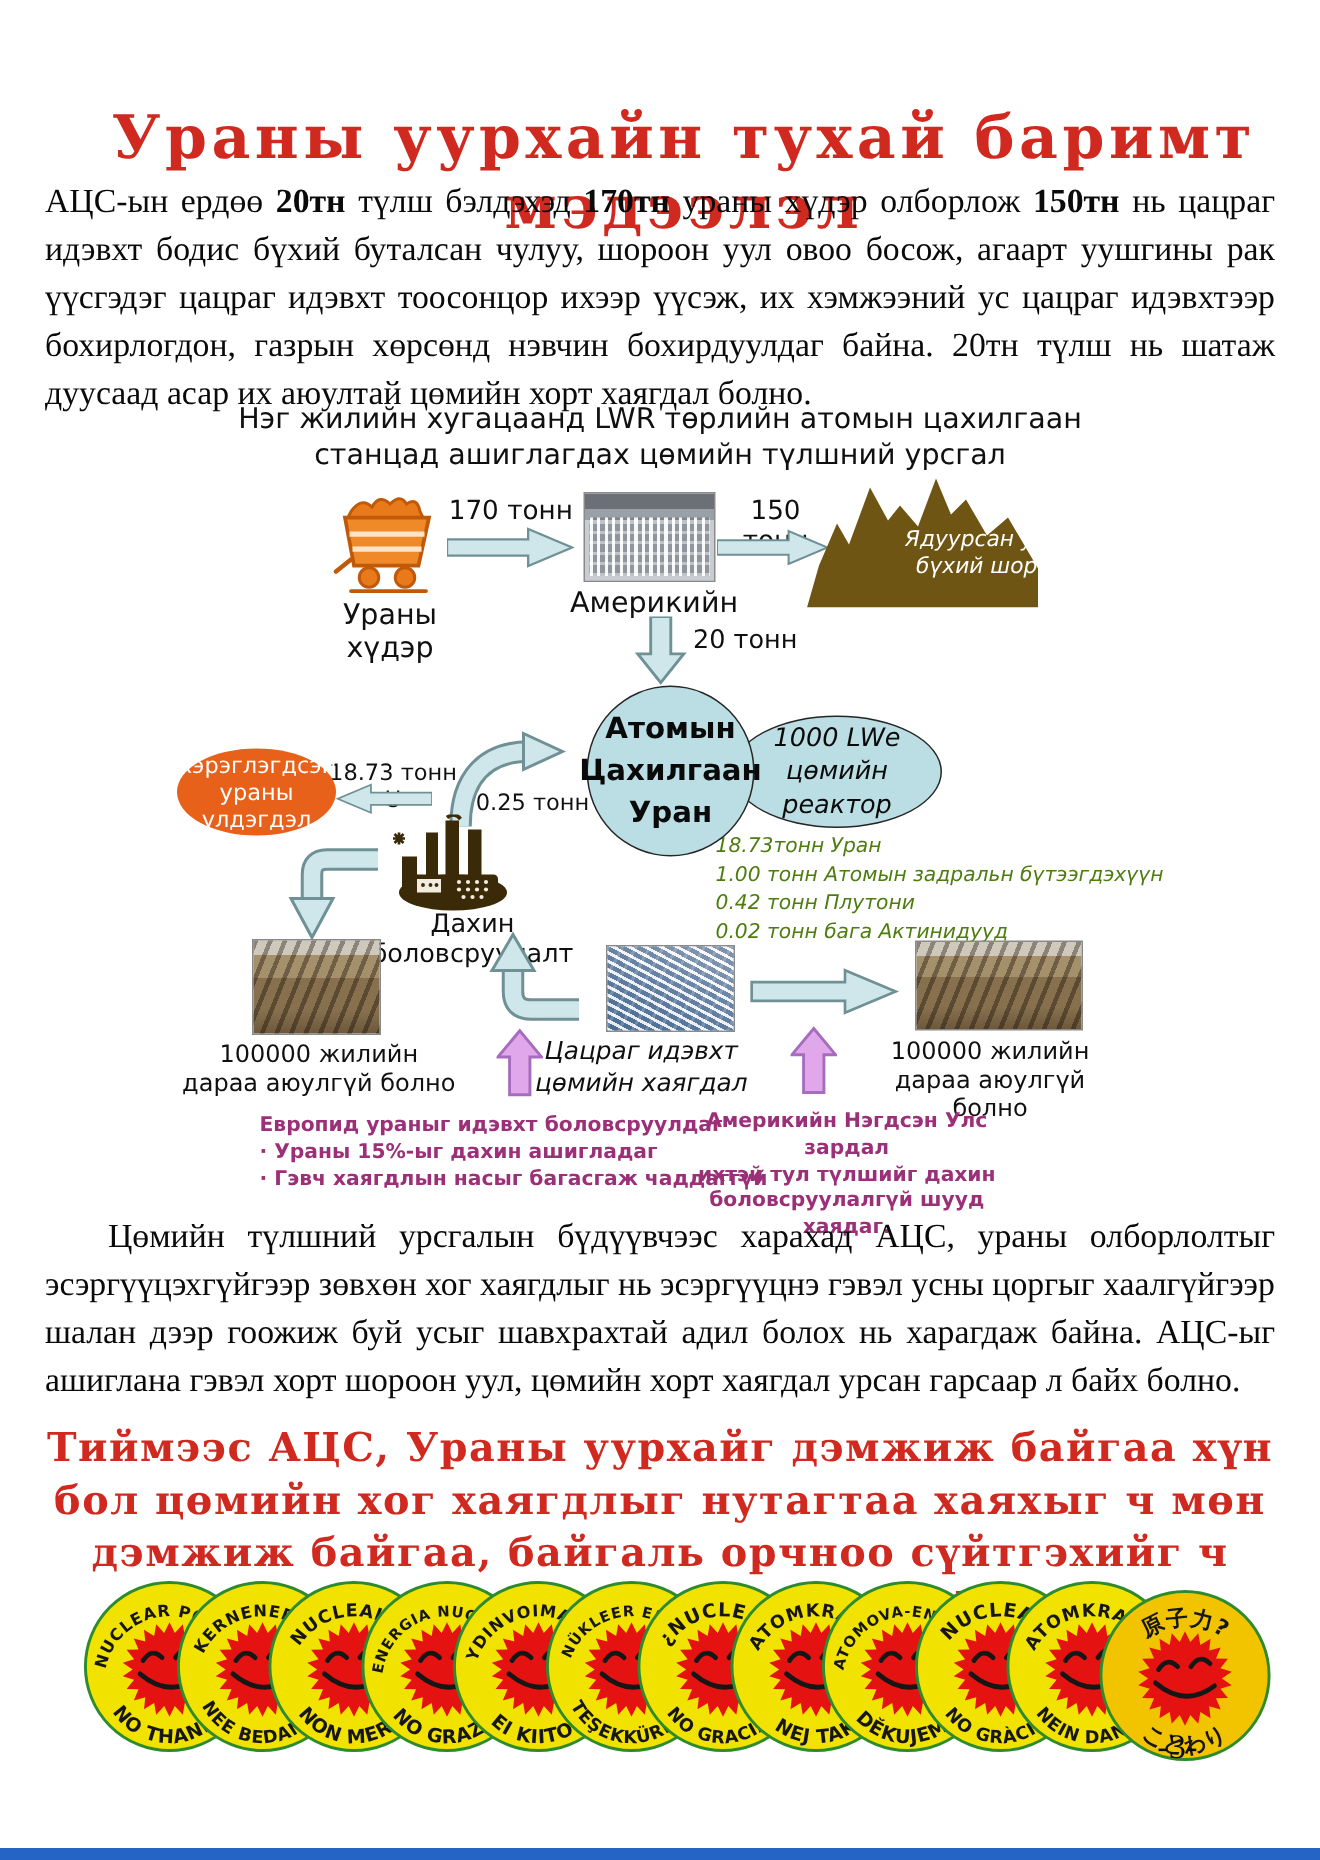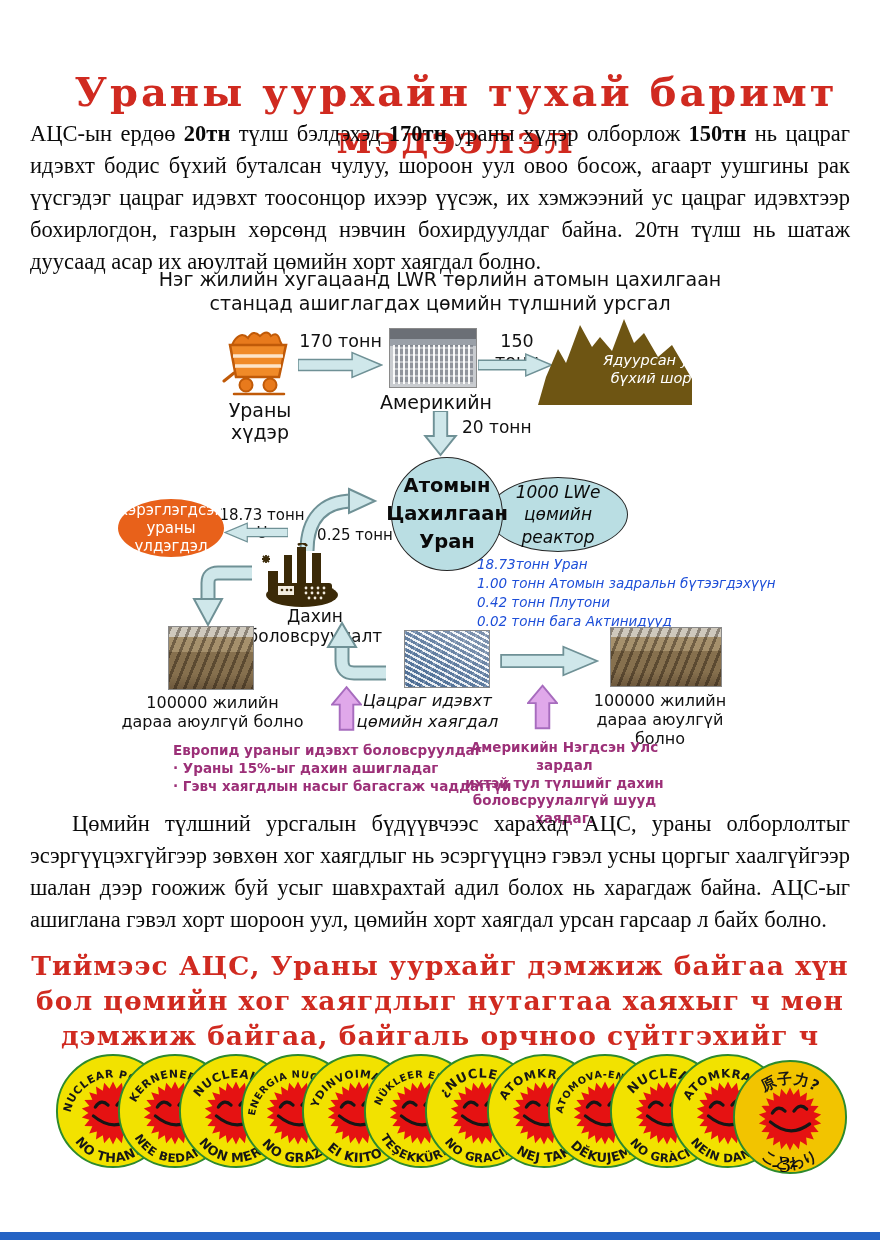--- a/index.html
+++ b/index.html
@@ -172,21 +172,21 @@
       <div>100000 жилийн</div>
       <div>дараа аюулгүй болно</div>
     </div>
 
     <svg class="abs" style="left:298px;top:352px;" width="92" height="66" viewBox="0 0 92 66">
       <path d="M88,56 H56 Q44,56 44,44 V28" fill="none" stroke="var(--arrowStroke)" stroke-width="15"></path>
       <path d="M88,56 H56 Q44,56 44,44 V28" fill="none" stroke="var(--arrowFill)" stroke-width="11"></path>
       <polygon points="30,30 44,6 58,30" fill="var(--arrowFill)" stroke="var(--arrowStroke)" stroke-width="2"></polygon>
     </svg>
 
-    <div class="abs ital" style="left:477px;top:290px;width:330px;font-size:13.5px;line-height:1.42;color:#1d4ed8;">
+    <div class="abs ital" style="left:477px;top:290px;width:330px;font-size:13.5px;line-height:1.42;color:#4d7c0f;">
       <div>18.73тонн Уран</div>
       <div>1.00 тонн Атомын задральн бүтээгдэхүүн</div>
       <div>0.42 тонн Плутони</div>
       <div>0.02 тонн бага Актинидууд</div>
     </div>
 
     <div class="photo waste-ph" style="left:404px;top:365px;width:86px;height:58px;"></div>
     <div class="dlabel ital" style="left:355px;top:426px;width:145px;font-size:16.5px;line-height:1.25;">
       <div>Цацраг идэвхт</div>
       <div>цөмийн хаягдал</div>

